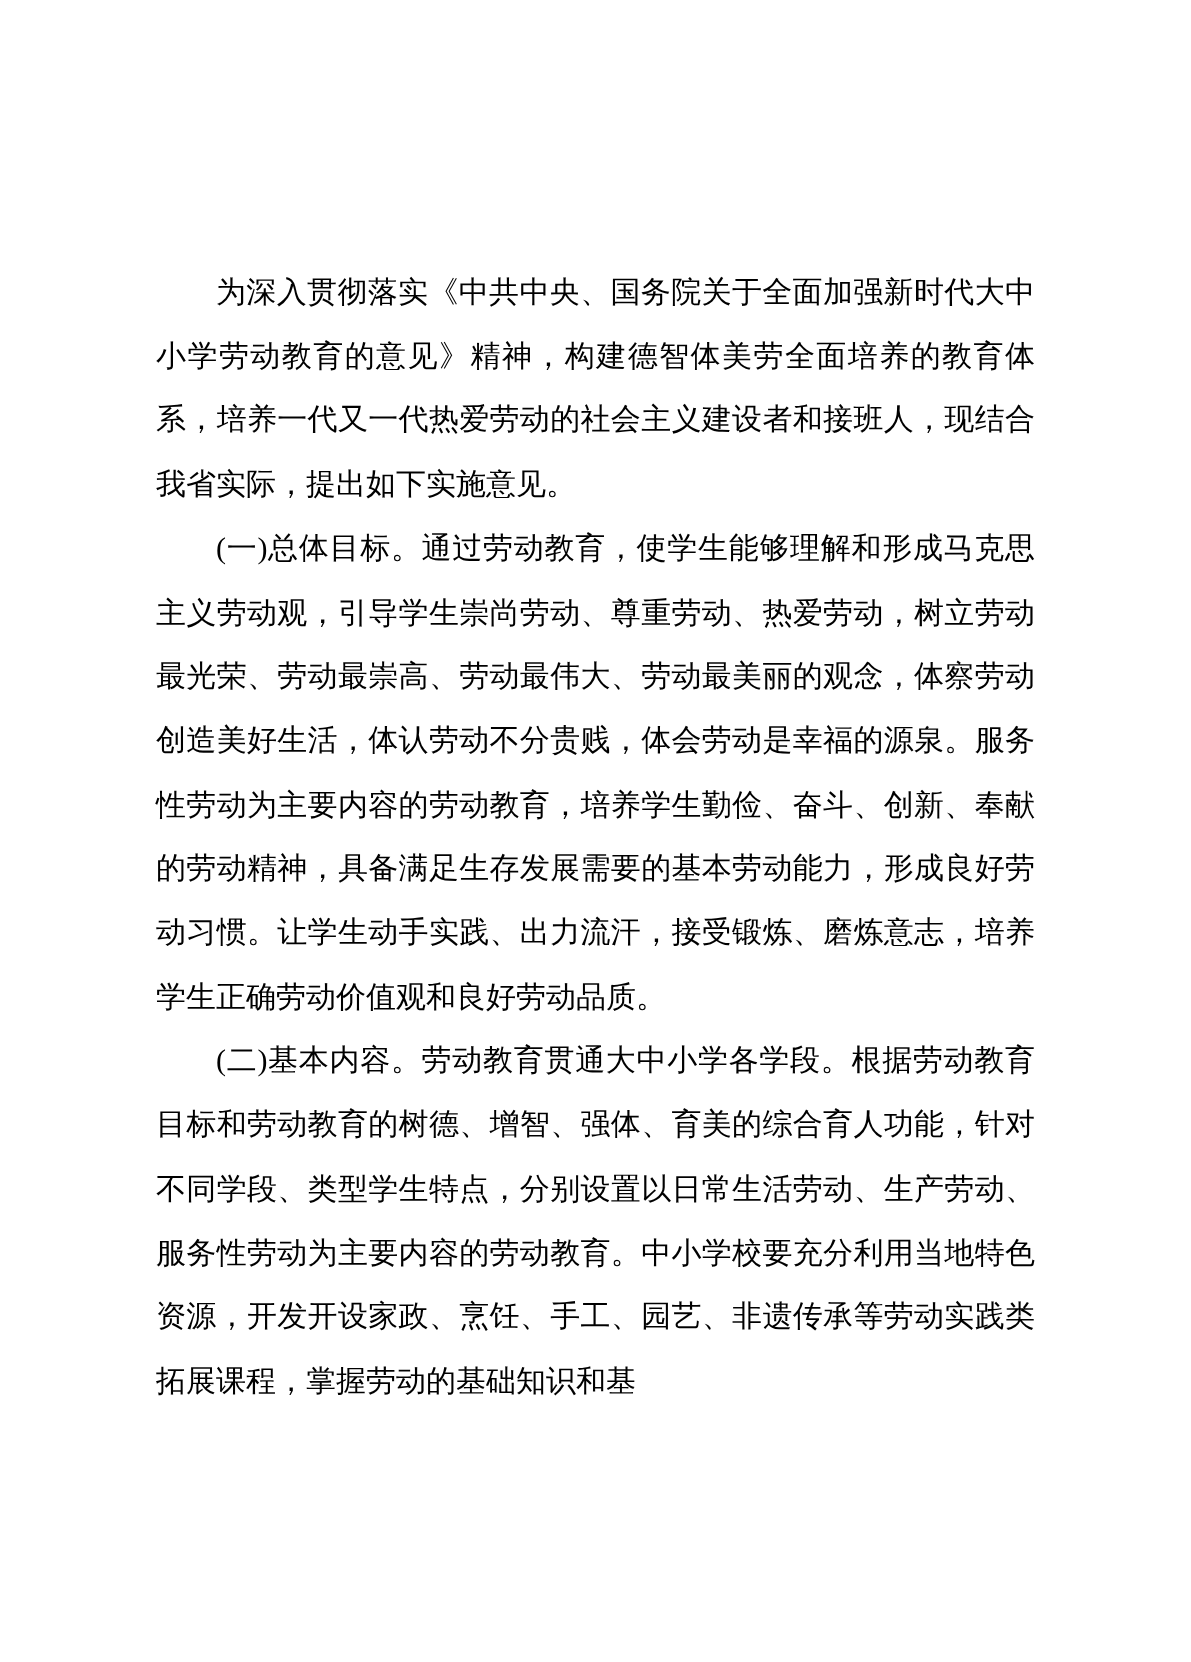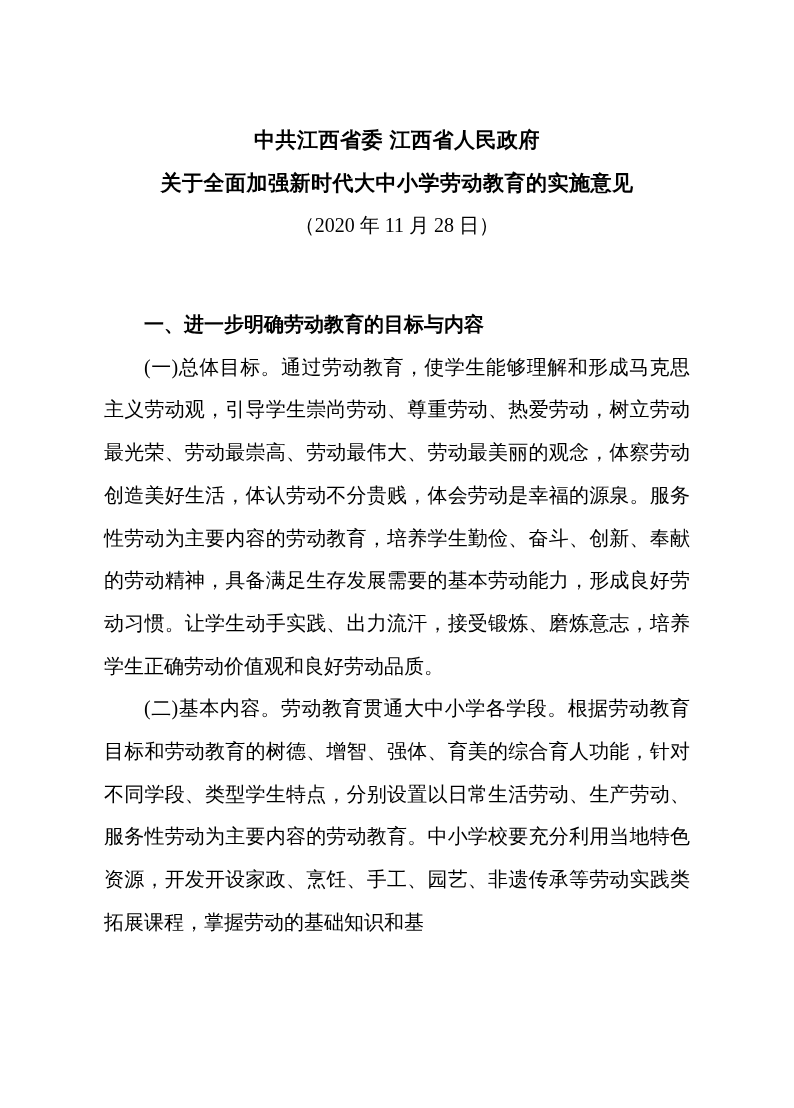--- a/index.html
+++ b/index.html
@@ -56,24 +56,19 @@
   .para.section-heading {
     font-family: "Liberation Sans", "DejaVu Sans", sans-serif;
     font-weight: bold;
     text-align: left;
   }
 </style>
 </head>
 <body>
 
 <div class="page">
-  <div class="title-block">
-    <h1 class="doc-title">中共江西省委 江西省人民政府</h1>
-    <h1 class="doc-title">关于全面加强新时代大中小学劳动教育的实施意见</h1>
-    <div class="doc-date">（2020 年 11 月 28 日）</div>
-  </div>
 
   <div class="doc-body">
-    <p class="para section-heading">一、进一步明确劳动教育的目标与内容</p>
+    <p class="para">为深入贯彻落实《中共中央、国务院关于全面加强新时代大中小学劳动教育的意见》精神，构建德智体美劳全面培养的教育体系，培养一代又一代热爱劳动的社会主义建设者和接班人，现结合我省实际，提出如下实施意见。</p>
     <p class="para">(一)总体目标。通过劳动教育，使学生能够理解和形成马克思主义劳动观，引导学生崇尚劳动、尊重劳动、热爱劳动，树立劳动最光荣、劳动最崇高、劳动最伟大、劳动最美丽的观念，体察劳动创造美好生活，体认劳动不分贵贱，体会劳动是幸福的源泉。服务性劳动为主要内容的劳动教育，培养学生勤俭、奋斗、创新、奉献的劳动精神，具备满足生存发展需要的基本劳动能力，形成良好劳动习惯。让学生动手实践、出力流汗，接受锻炼、磨炼意志，培养学生正确劳动价值观和良好劳动品质。</p>
     <p class="para">(二)基本内容。劳动教育贯通大中小学各学段。根据劳动教育目标和劳动教育的树德、增智、强体、育美的综合育人功能，针对不同学段、类型学生特点，分别设置以日常生活劳动、生产劳动、服务性劳动为主要内容的劳动教育。中小学校要充分利用当地特色资源，开发开设家政、烹饪、手工、园艺、非遗传承等劳动实践类拓展课程，掌握劳动的基础知识和基</p>
   </div>
 </div>
 
 </body></html>

